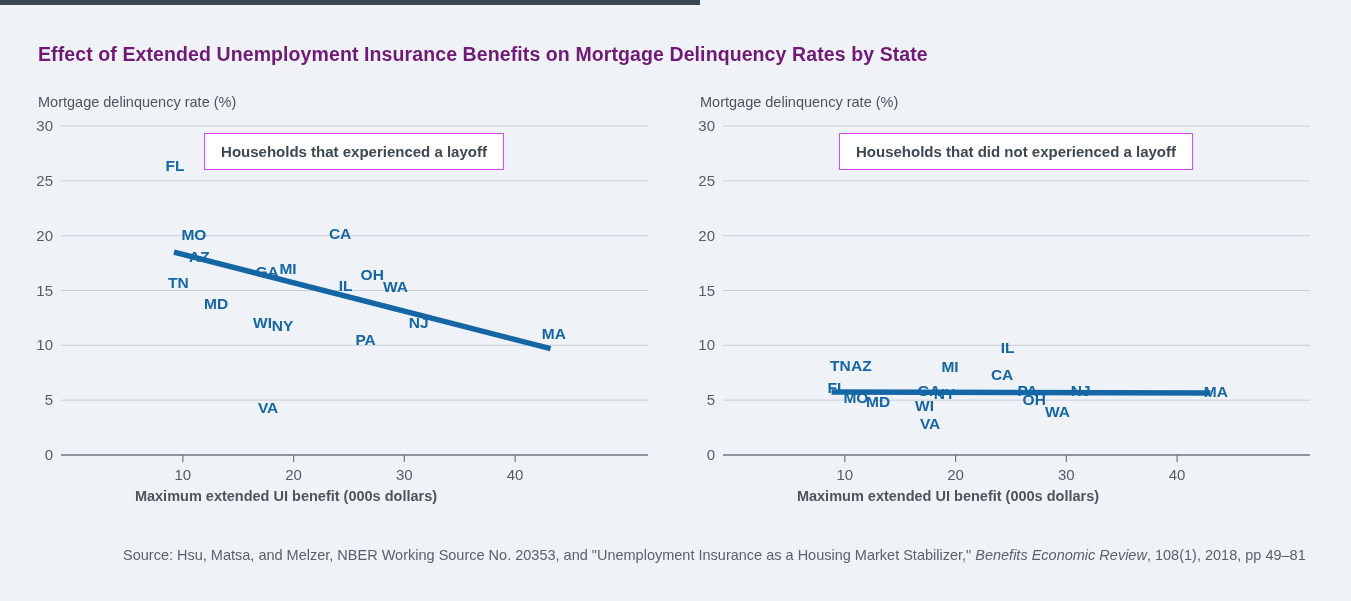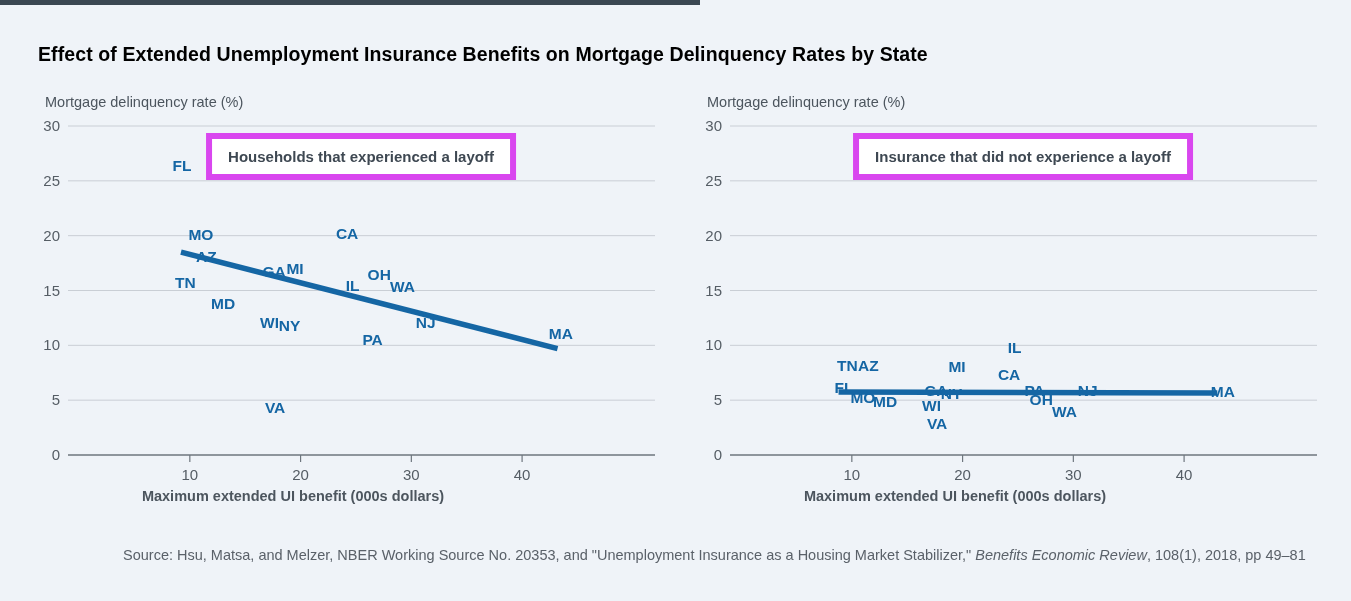--- a/index.html
+++ b/index.html
@@ -1,28 +1,28 @@
 <!DOCTYPE html>
 <html><head>
 <meta charset="utf-8">
 <style>
   html,body{margin:0;padding:0;background:#eff3f8;}
   .page{position:relative;width:1351px;height:601px;background:#eff3f8;
         font-family:"Liberation Sans",sans-serif;overflow:hidden;}
   .top-bar{position:absolute;left:0;top:0;width:700px;height:5px;background:#3b4752;}
   .page-title{position:absolute;left:38px;top:30px;font-size:19.5px;font-weight:700;
-              color:#000000;letter-spacing:.1px;white-space:nowrap;}
-  .chart-panel{position:absolute;top:90px;width:634px;height:445px;margin-left:7px;}
+              color:#701a75;letter-spacing:.1px;white-space:nowrap;}
+  .chart-panel{position:absolute;top:90px;width:634px;height:445px;}
   .panel-left{left:36px;}
   .panel-right{left:698px;}
   .y-axis-title{position:absolute;left:2px;top:4px;font-size:14.5px;color:#4c555e;white-space:nowrap;}
   svg.plot{position:absolute;left:0;top:22px;overflow:visible;}
   svg.plot text{font-family:"Liberation Sans",sans-serif;}
   .legend-box{position:absolute;left:318px;top:43px;transform:translateX(-50%);
-              background:#ffffff;border:6px solid #d946ef;color:#3e4852;font-weight:700;
+              background:#ffffff;border:1px solid #d946ef;color:#3e4852;font-weight:700;
               font-size:15px;padding:9px 16px;white-space:nowrap;}
   .x-axis-title{position:absolute;left:250px;top:398px;transform:translateX(-50%);
                 font-size:14.5px;color:#4c555e;white-space:nowrap;font-weight:bold;}
   .source-line{position:absolute;left:123px;top:547px;font-size:14.5px;color:#5a6169;white-space:nowrap;}
   .source-line .journal{font-style:italic;}
 </style>
 </head>
 <body>
 
 <div class="page">
@@ -115,20 +115,20 @@
         <text x="252.04716981132077" y="259.67" text-anchor="middle" fill="#1566a4" font-size="15.5" font-weight="700">MI</text>
         <text x="304.10188679245283" y="268.4433333333333" text-anchor="middle" fill="#1566a4" font-size="15.5" font-weight="700">CA</text>
         <text x="309.63962264150945" y="241.02666666666664" text-anchor="middle" fill="#1566a4" font-size="15.5" font-weight="700">IL</text>
         <text x="329.57547169811323" y="283.7966666666667" text-anchor="middle" fill="#1566a4" font-size="15.5" font-weight="700">PA</text>
         <text x="336.2207547169811" y="292.57" text-anchor="middle" fill="#1566a4" font-size="15.5" font-weight="700">OH</text>
         <text x="359.4792452830189" y="304.6333333333333" text-anchor="middle" fill="#1566a4" font-size="15.5" font-weight="700">WA</text>
         <text x="382.7377358490566" y="283.7966666666667" text-anchor="middle" fill="#1566a4" font-size="15.5" font-weight="700">NJ</text>
         <text x="517.8584905660377" y="284.8933333333333" text-anchor="middle" fill="#1566a4" font-size="15.5" font-weight="700">MA</text>
         <line x1="133.53962264150942" y1="279.94166666666666" x2="512.3207547169811" y2="281.0383333333333" stroke="#1566a4" stroke-width="5.5" stroke-linecap="butt"></line>
       </svg>
-    <div class="legend-box">Insurance that did not experience a layoff</div>
+    <div class="legend-box">Households that did not experienced a layoff</div>
     <div class="x-axis-title">Maximum extended UI benefit (000s dollars)</div>
   </section>
 
   <div class="source-line">
     <span>Source: Hsu, Matsa, and Melzer, NBER Working Source No. 20353, and "Unemployment Insurance as a Housing Market Stabilizer," </span><span class="journal">Benefits Economic Review</span><span>, 108(1), 2018, pp 49–81</span>
   </div>
 </div>
 
 </body></html>

